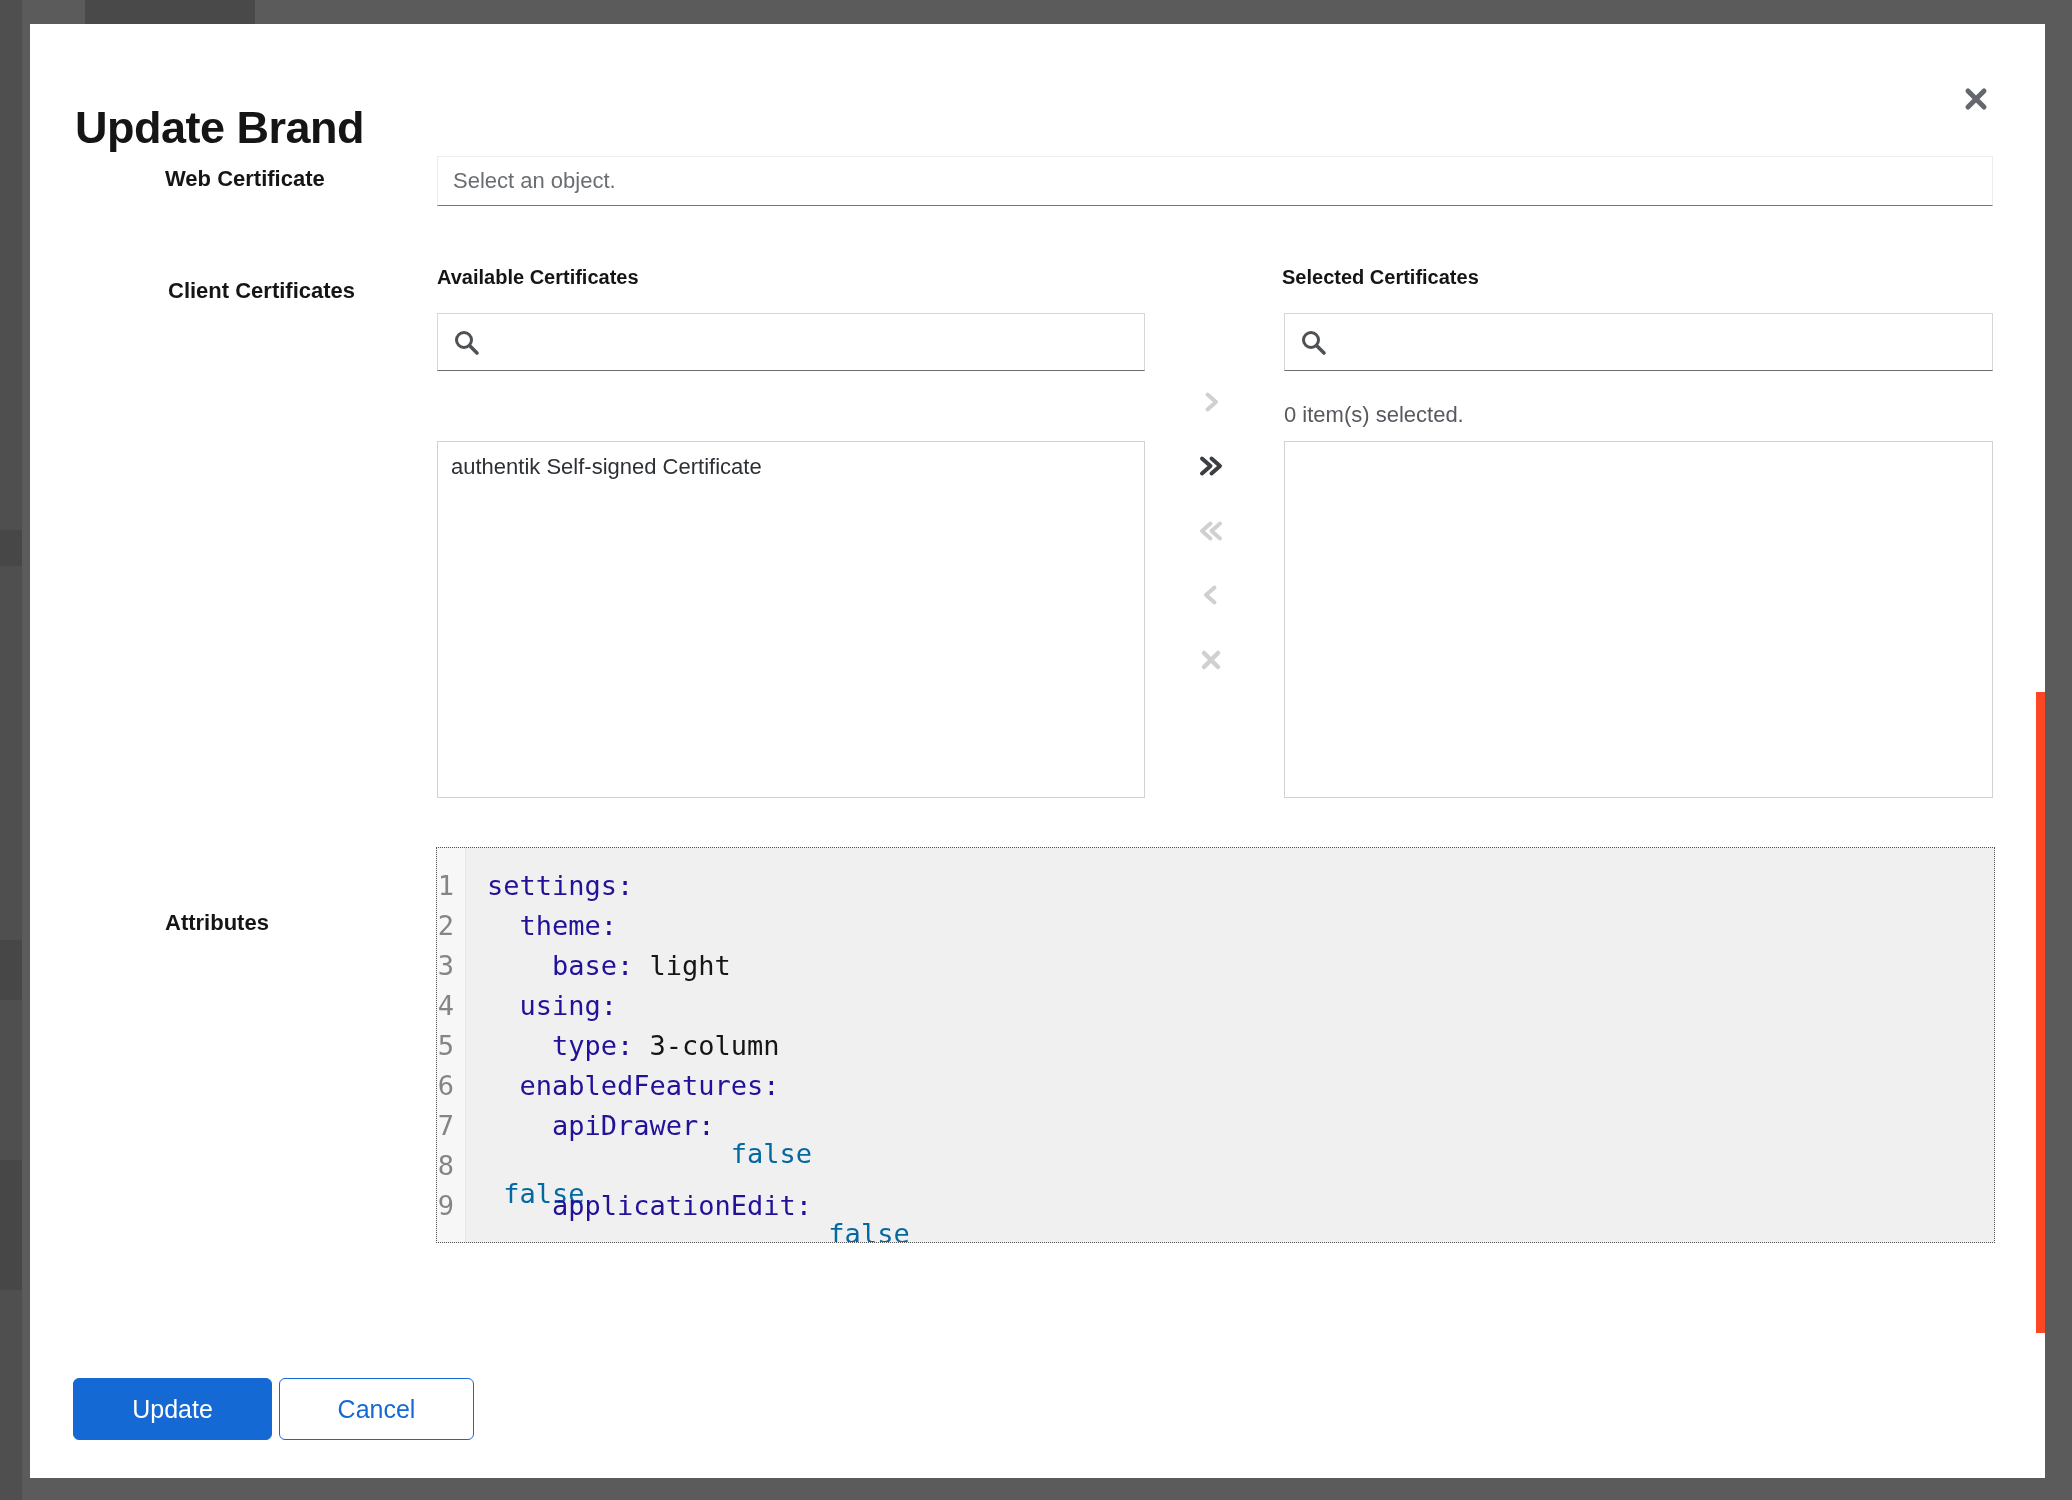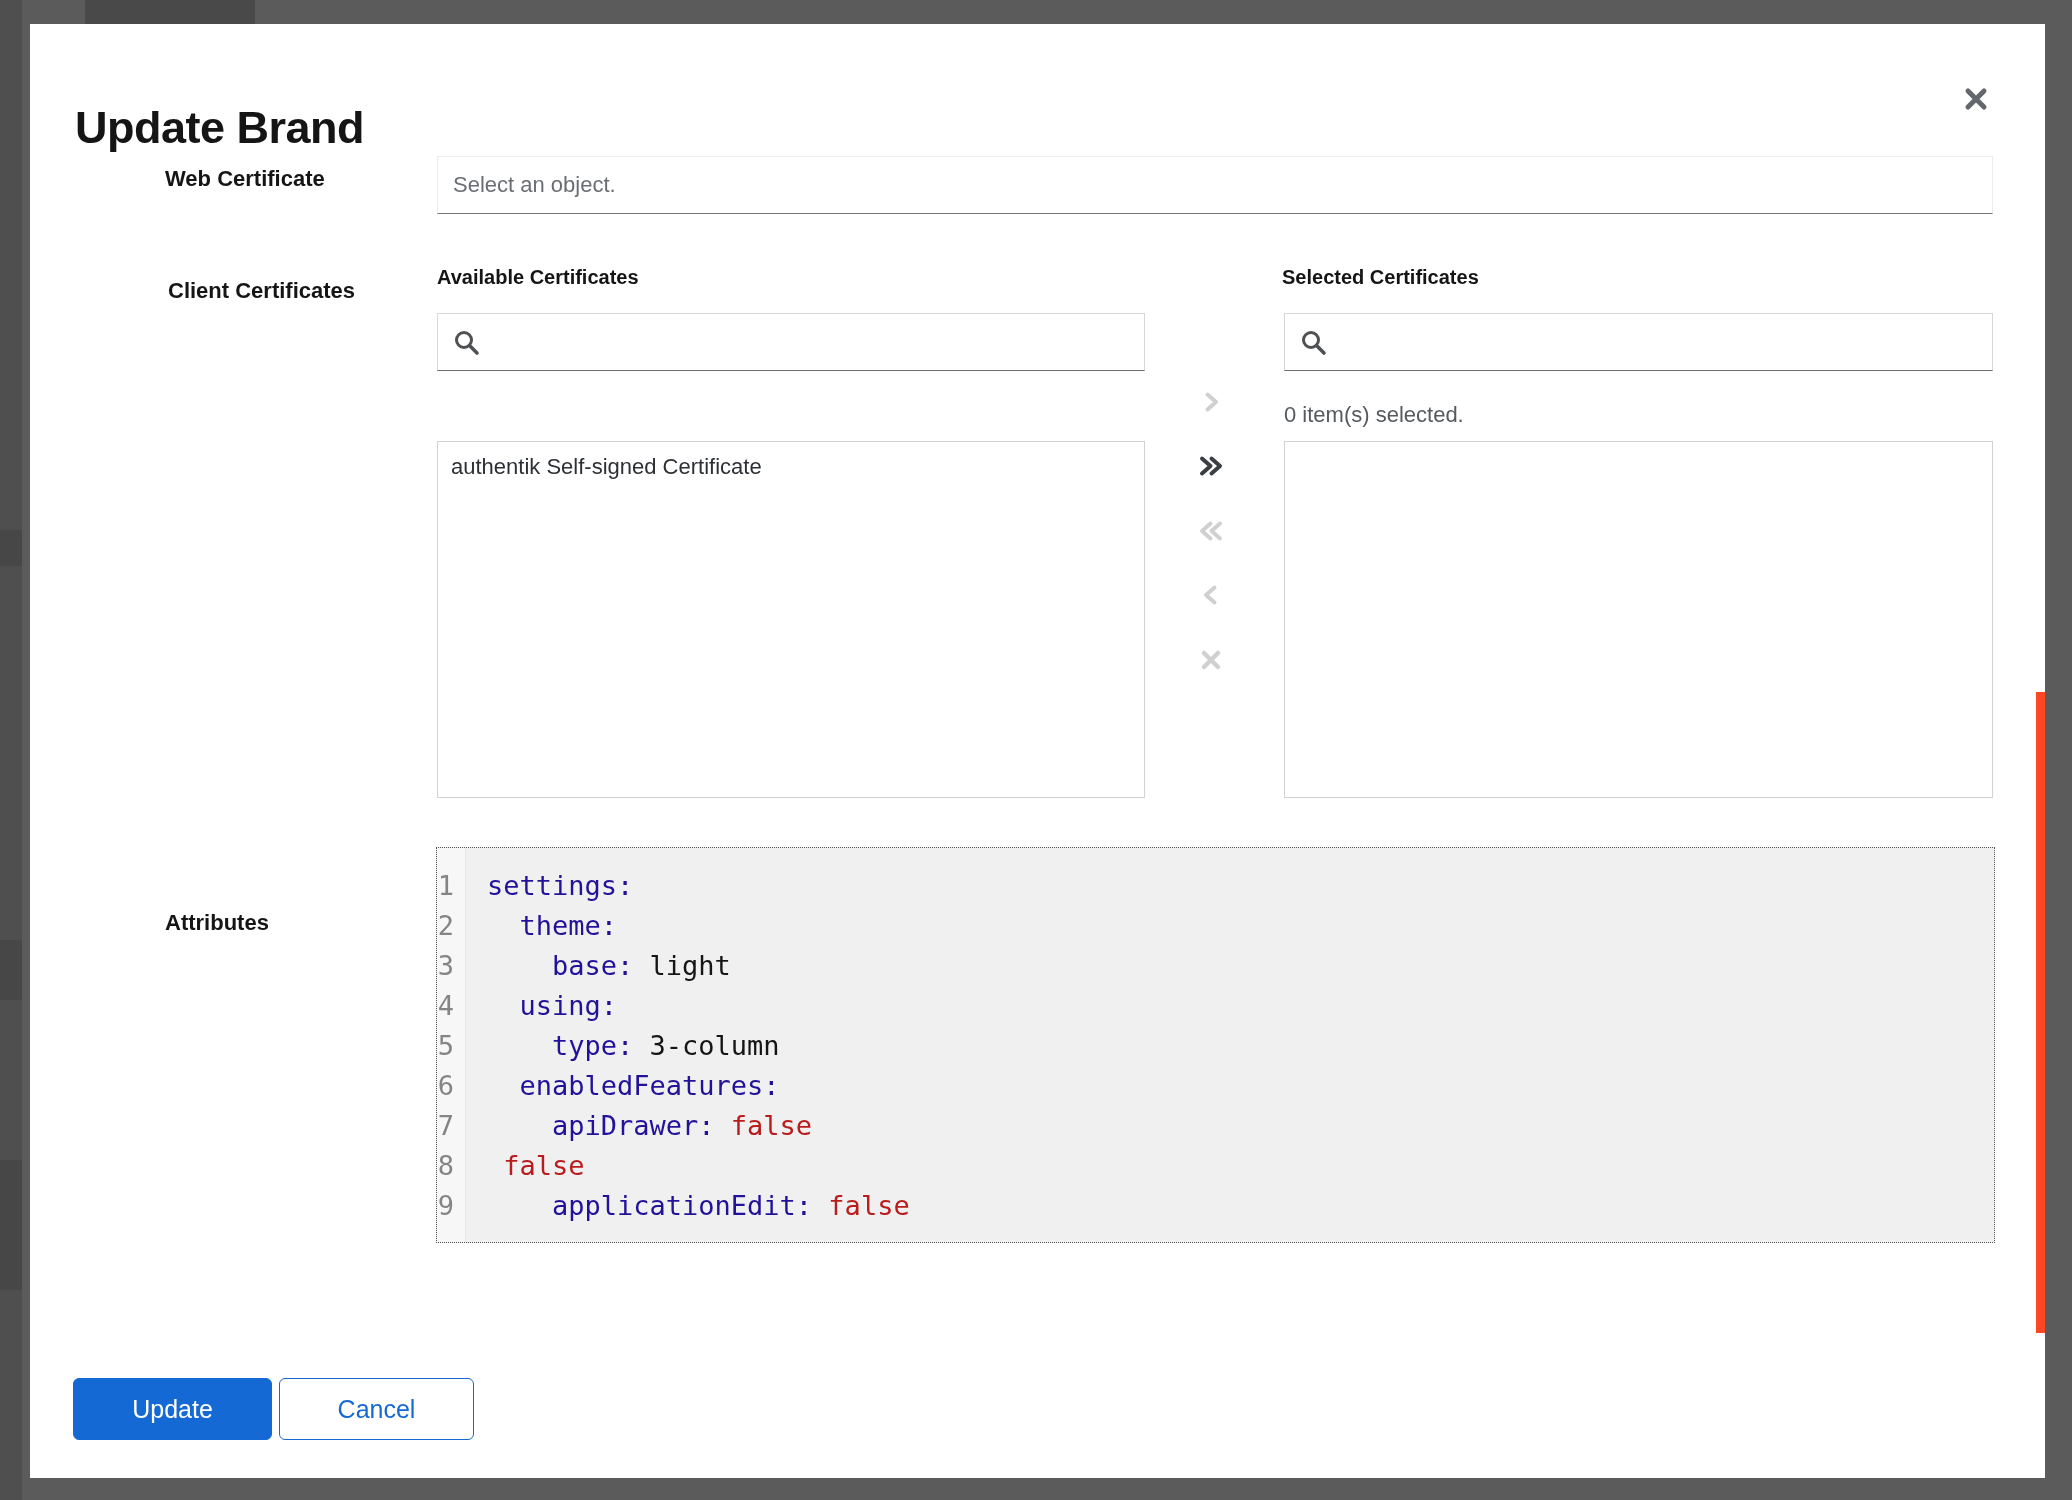--- a/index.html
+++ b/index.html
@@ -25,21 +25,21 @@
   .close-btn{
     position:absolute;top:58px;right:52px;width:34px;height:34px;
     background:none;border:none;padding:0;cursor:pointer;color:#64686d;
     display:flex;align-items:center;justify-content:center;
   }
 
   .form-label{position:absolute;left:135px;font-size:22px;font-weight:600;color:#151515;}
 
   
   .select-input{
-    position:absolute;left:407px;top:132px;width:1556px;height:58px;
+    position:absolute;left:407px;top:132px;width:1556px;height:50px;
     box-sizing:border-box;background:#fff;
     border:1px solid #ededed;border-bottom:1px solid #72767b;
     font-family:"Liberation Sans",sans-serif;
     font-size:22px;color:#151515;padding:0 15px;outline:none;
   }
   .select-input::placeholder{color:#6a6e73;opacity:1;}
 
   
   .dl-head{position:absolute;top:242px;font-size:20px;font-weight:700;color:#151515;}
   .dl-head.left{left:407px;}
@@ -82,21 +82,21 @@
     box-sizing:border-box;background:#f0f0f0;border:1px dotted #555;
     font-family:"DejaVu Sans Mono","Liberation Mono",monospace;
     font-size:27px;overflow:hidden;cursor:text;
   }
   .gutter-bg{position:absolute;left:0;top:0;bottom:0;width:28px;background:#f7f7f7;border-right:1px solid #e6e6e6;}
   .code-scroll{position:relative;padding-top:18px;}
   .code-line{display:flex;height:40px;line-height:40px;white-space:pre;}
   .ln{flex:none;width:50px;box-sizing:border-box;text-align:right;padding-right:33px;color:#858585;}
   .tok-key{color:#221199;}
   .tok-plain{color:#151515;}
-  .tok-bool{color:#b91c1c;}
+  .tok-bool{color:#0369a1;margin-top:28px;}
 
   .help-text{position:absolute;left:406px;top:1244px;width:1520px;font-size:22px;color:#151515;}
 
   
   .btn{
     position:absolute;top:1354px;height:62px;box-sizing:border-box;
     font-family:"Liberation Sans",sans-serif;font-size:25px;
     border-radius:6px;cursor:pointer;
   }
   .btn-primary{left:43px;width:199px;background:#1569d4;border:1px solid #1569d4;color:#fff;}

